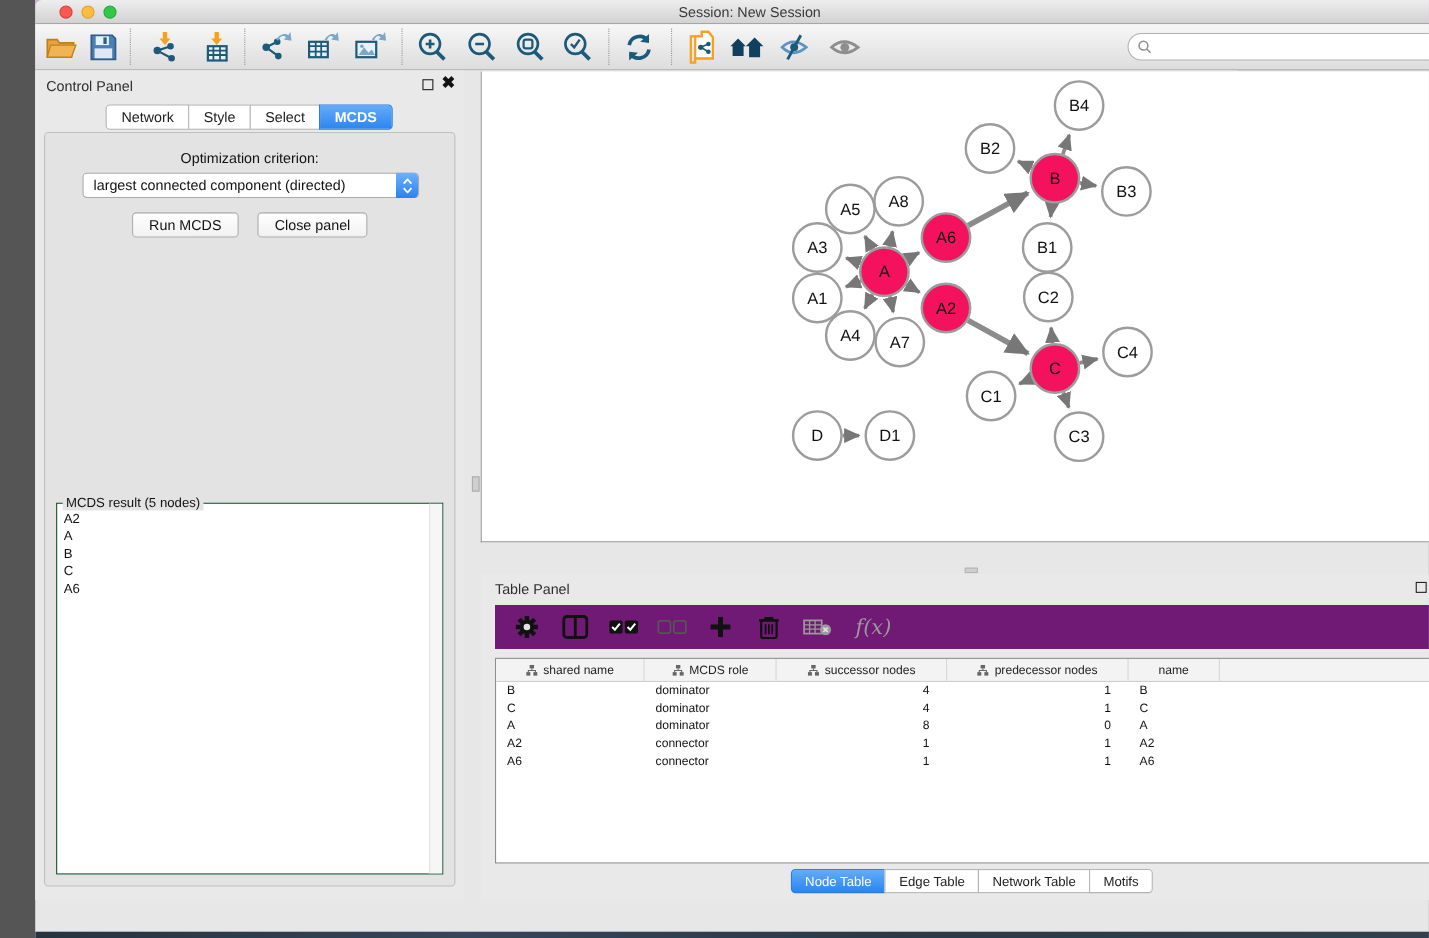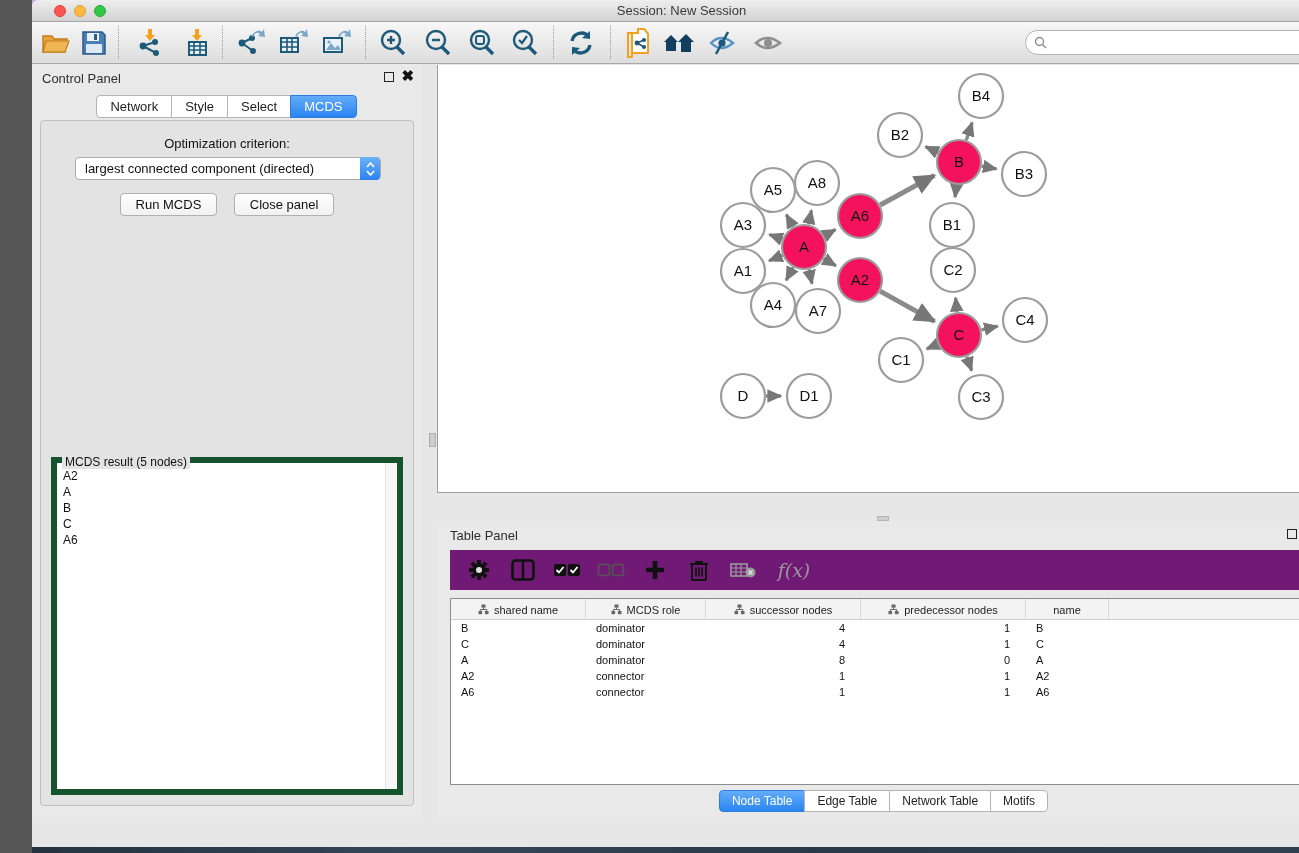--- a/index.html
+++ b/index.html
@@ -43,21 +43,21 @@
   .cp-title { position:absolute; left:10px; top:7px; font-size:13px; color:#2e2e2e; }
   .win-float { position:absolute; top:8px; width:10px; height:10px; border:1.6px solid #222; }
   .win-close { position:absolute; top:3px; font-size:15px; font-weight:bold; color:#111; line-height:18px; }
   .cp-tabs { position:absolute; top:31px; left:0; width:390px; text-align:center; }
   .cp-tab {
     display:inline-block; padding:3px 13px; background:#fff; border:1px solid #b4b4b4;
     font-size:13px; color:#222; margin-left:-1px; position:relative;
   }
   .cp-tab:first-child { border-radius:4px 0 0 4px; }
   .cp-tab:last-child  { border-radius:0 4px 4px 0; }
-  .cp-tab.active { background:linear-gradient(#63acf8,#2b85f2); border-color:#2b7de0; color:#fff; z-index:2; }
+  .cp-tab.active { background:linear-gradient(#63acf8,#2b85f2); border-color:#2b7de0; color:#fff; z-index:2;font-weight:bold; }
   .cp-card {
     position:absolute; left:8px; top:56px; width:374px; height:686px;
     background:#e3e3e3; border:1px solid #bfbfbf; border-radius:4px;
   }
   .opt-label { position:absolute; top:15px; left:0; right:0; text-align:center; font-size:13px; color:#111; }
   .cp-select {
     position:absolute; top:36px; left:34px; width:306px; height:23px;
     background:#fff; border:1px solid #ababab; border-radius:4px;
     font-size:13px; color:#111; line-height:21px; padding-left:9px;
   }
@@ -66,21 +66,21 @@
     background:linear-gradient(#6db2f9,#2a82f1); display:flex; flex-direction:column;
     align-items:center; justify-content:center; gap:2px;
   }
   .btn-row { position:absolute; top:72px; left:0; right:0; text-align:center; }
   .cp-btn {
     display:inline-block; padding:3px 15px; margin:0 6px; font-size:13px; color:#111;
     background:linear-gradient(#ffffff,#f1f1f1); border:1px solid #b0b0b0; border-radius:4px;
   }
   .result-box {
     position:absolute; left:10px; right:10px; top:336px; bottom:10px;
-    background:#fff; border:6px solid #14532d;
+    background:#fff; border:1px solid #14532d;
   }
   .result-legend {
     position:absolute; top:-8px; left:5px; background:#e3e3e3; padding:0 3px;
     font-size:12px; color:#111;
   }
   .result-list { position:absolute; top:5px; left:0; right:13px; bottom:0; overflow:hidden; }
   .result-item { font-size:12px; color:#111; padding-left:6px; line-height:16px; }
   .result-scroll { position:absolute; top:0; right:0; width:12px; bottom:0; background:#f6f6f6; border-left:1px solid #e2e2e2; }
   
   .v-split-handle { position:absolute; left:397px; top:369px; width:7px; height:14px; background:#cfcfcf; border:1px solid #adadad; }

